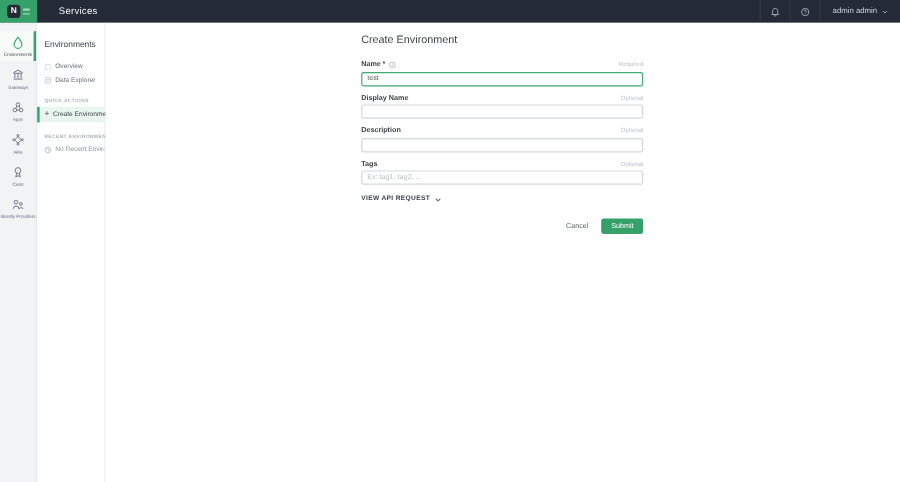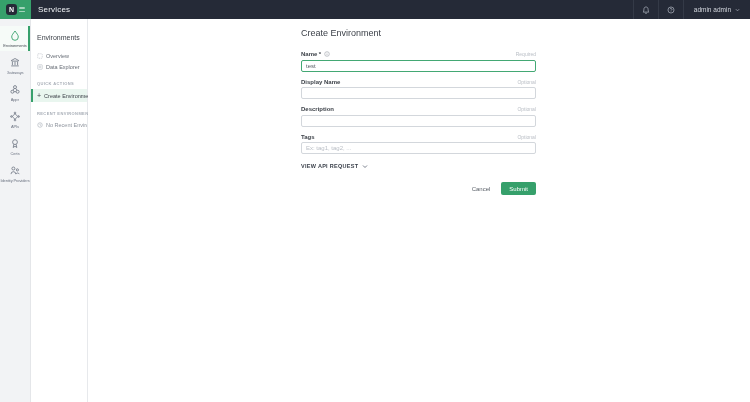--- a/index.html
+++ b/index.html
@@ -6,21 +6,21 @@
   html,body { width:750px; height:402px; overflow:hidden; }
   body { font-family:"Liberation Sans","DejaVu Sans",sans-serif; background:#ffffff; }
   .app { width:750px; height:402px; display:flex; flex-direction:column; overflow:hidden; background:#fff; }
 
   
   .topbar { height:19px; flex:0 0 19px; background:#252A37; display:flex; align-items:stretch; }
   .logo-block { width:31px; height:19px; background:#36A06B; display:flex; align-items:center; justify-content:center; gap:2px; cursor:pointer; }
   .logo-square { width:11px; height:11px; background:#252A37; border-radius:3px; color:#fff; font-size:7px; font-weight:bold; display:flex; align-items:center; justify-content:center; line-height:1; }
   .logo-lines { display:flex; flex-direction:column; gap:2px; }
   .logo-lines i { display:block; width:6px; height:1.5px; background:rgba(255,255,255,.55); border-radius:1px; }
-  .topbar-title { color:#f2f4f7; font-size:8px; font-weight:500; letter-spacing:.2px; margin-left:7px; align-self:center; }
+  .topbar-title { color:#f2f4f7; font-size:8px; font-weight:500; letter-spacing:.2px; margin-left:18px; align-self:center; }
   .topbar-right { margin-left:auto; display:flex; align-items:stretch; }
   .tb-icon-btn { width:24px; display:flex; align-items:center; justify-content:center; color:#aeb4bf; cursor:pointer; }
   .tb-divider { width:1px; background:#343A47; }
   .user-menu { display:flex; align-items:center; gap:4px; color:#d3d7de; font-size:6.5px; padding:0 10px; cursor:pointer; }
   .user-menu .chev { color:#9aa0ab; }
 
   
   .body-row { flex:1; display:flex; min-height:0; }
 
   

